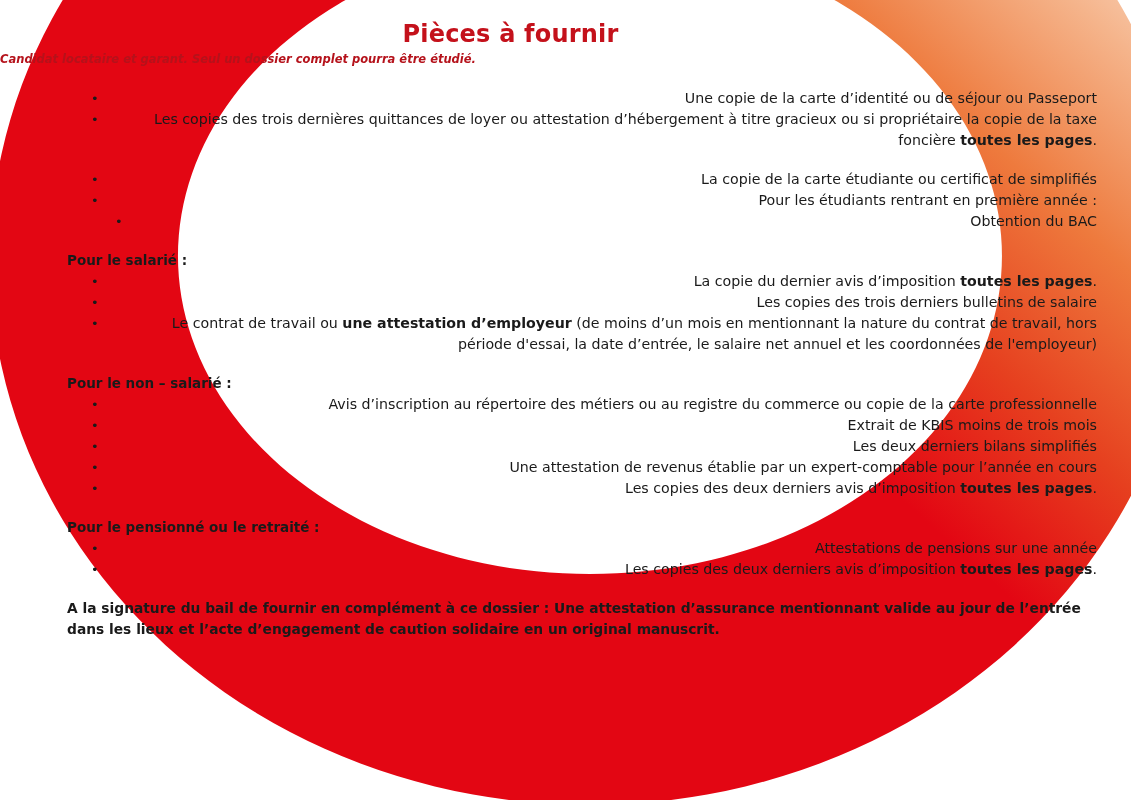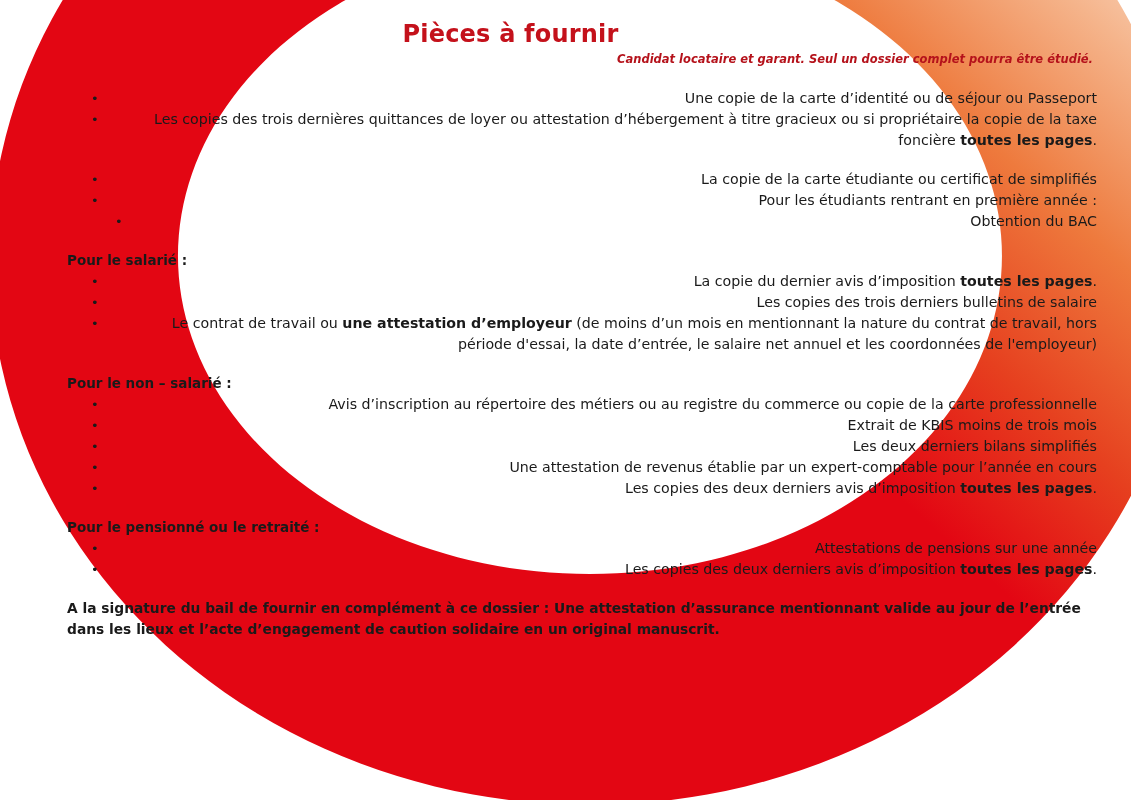--- a/index.html
+++ b/index.html
@@ -9,21 +9,21 @@
     font-family:"DejaVu Sans", sans-serif;
     color:#1a1a1a;
   }
   .ring { position:absolute; left:0; top:0; width:1131px; height:800px; z-index:0; }
   .page { position:absolute; left:0; top:0; width:1131px; height:800px; z-index:1; }
   .title {
     position:absolute; left:0; width:945px; top:20px; text-align:center;
     font-size:24px; font-weight:bold; color:#c4111b; letter-spacing:0.2px;margin-left:38px;
   }
   .subtitle {
-    position:absolute; left:0; width:1093px; top:52px; text-align:right;
+    position:absolute; left:0; width:1093px; top:52px; text-align:left;
     font-size:11.5px; font-weight:bold; font-style:italic; color:#b5121b;
   }
   .content { position:absolute; left:67px; top:88px; width:1030px; font-size:14.2px; line-height:21px; }
   .section { margin-bottom:18px; }
   .sec-head { font-weight:bold; font-size:13.5px; }
   ul { margin:0; padding:0; list-style:none;text-align:right; }
   li { position:relative; padding-left:48px; }
   li::before { content:"•"; position:absolute; left:24px; top:0; font-size:13px; }
   li.sub { padding-left:72px; }
   li.sub::before { left:48px; }

